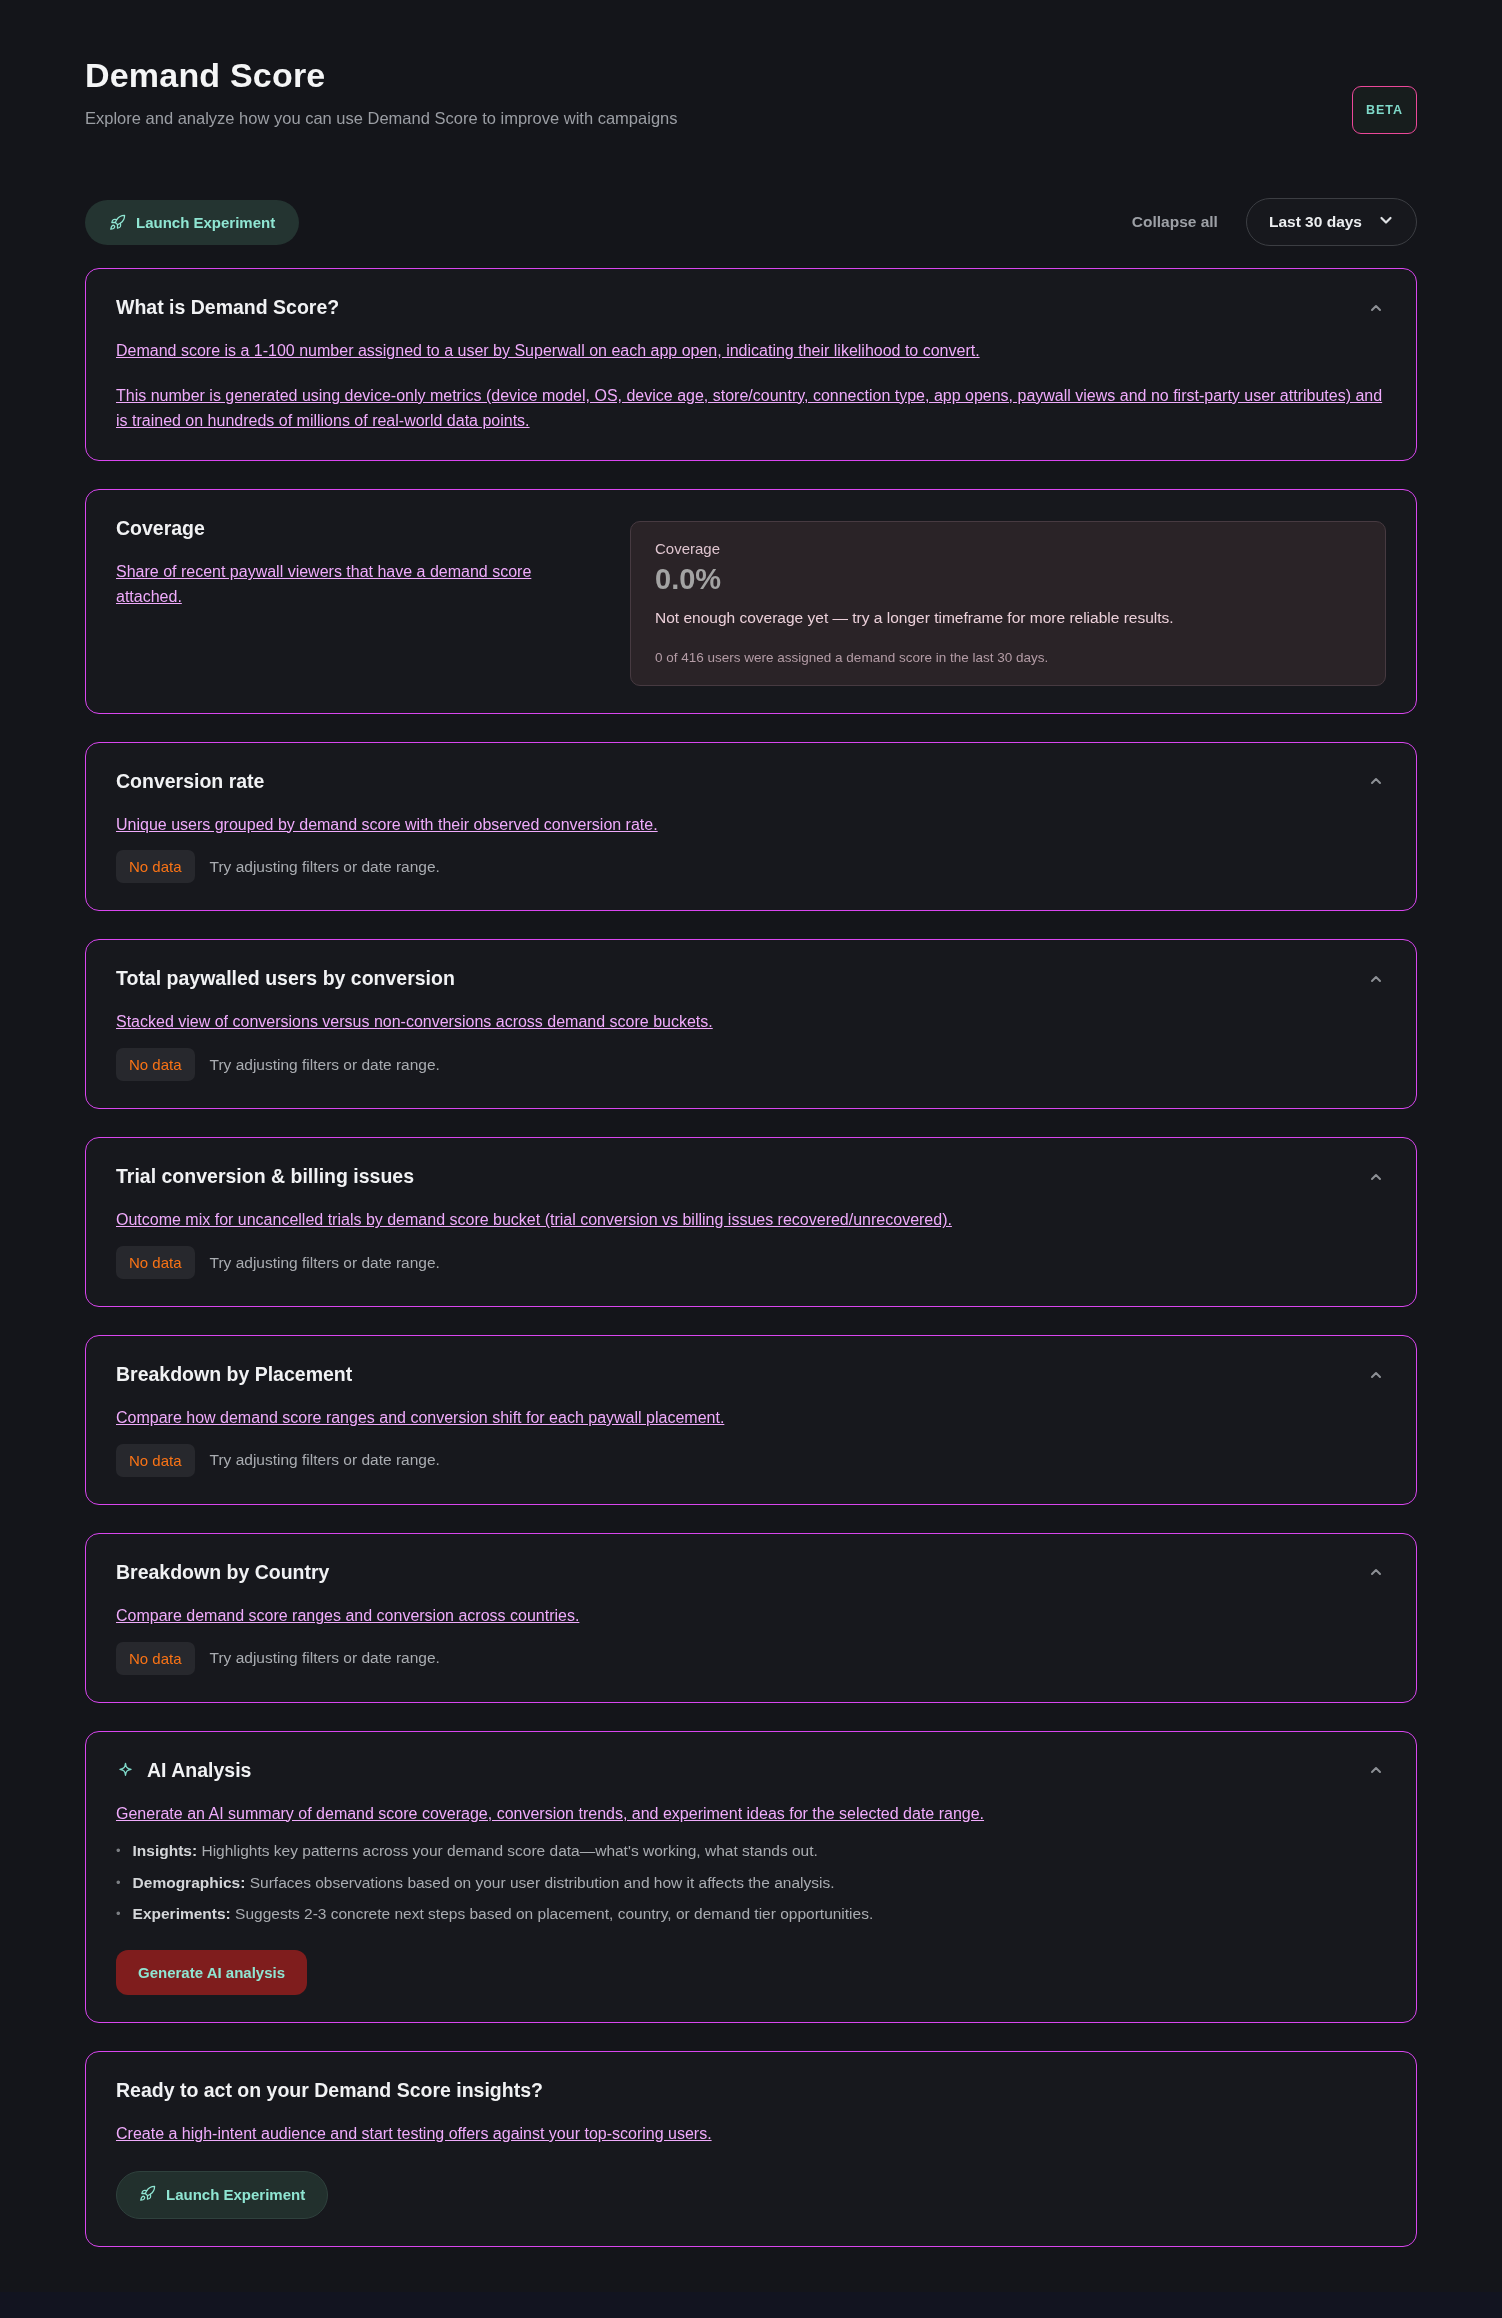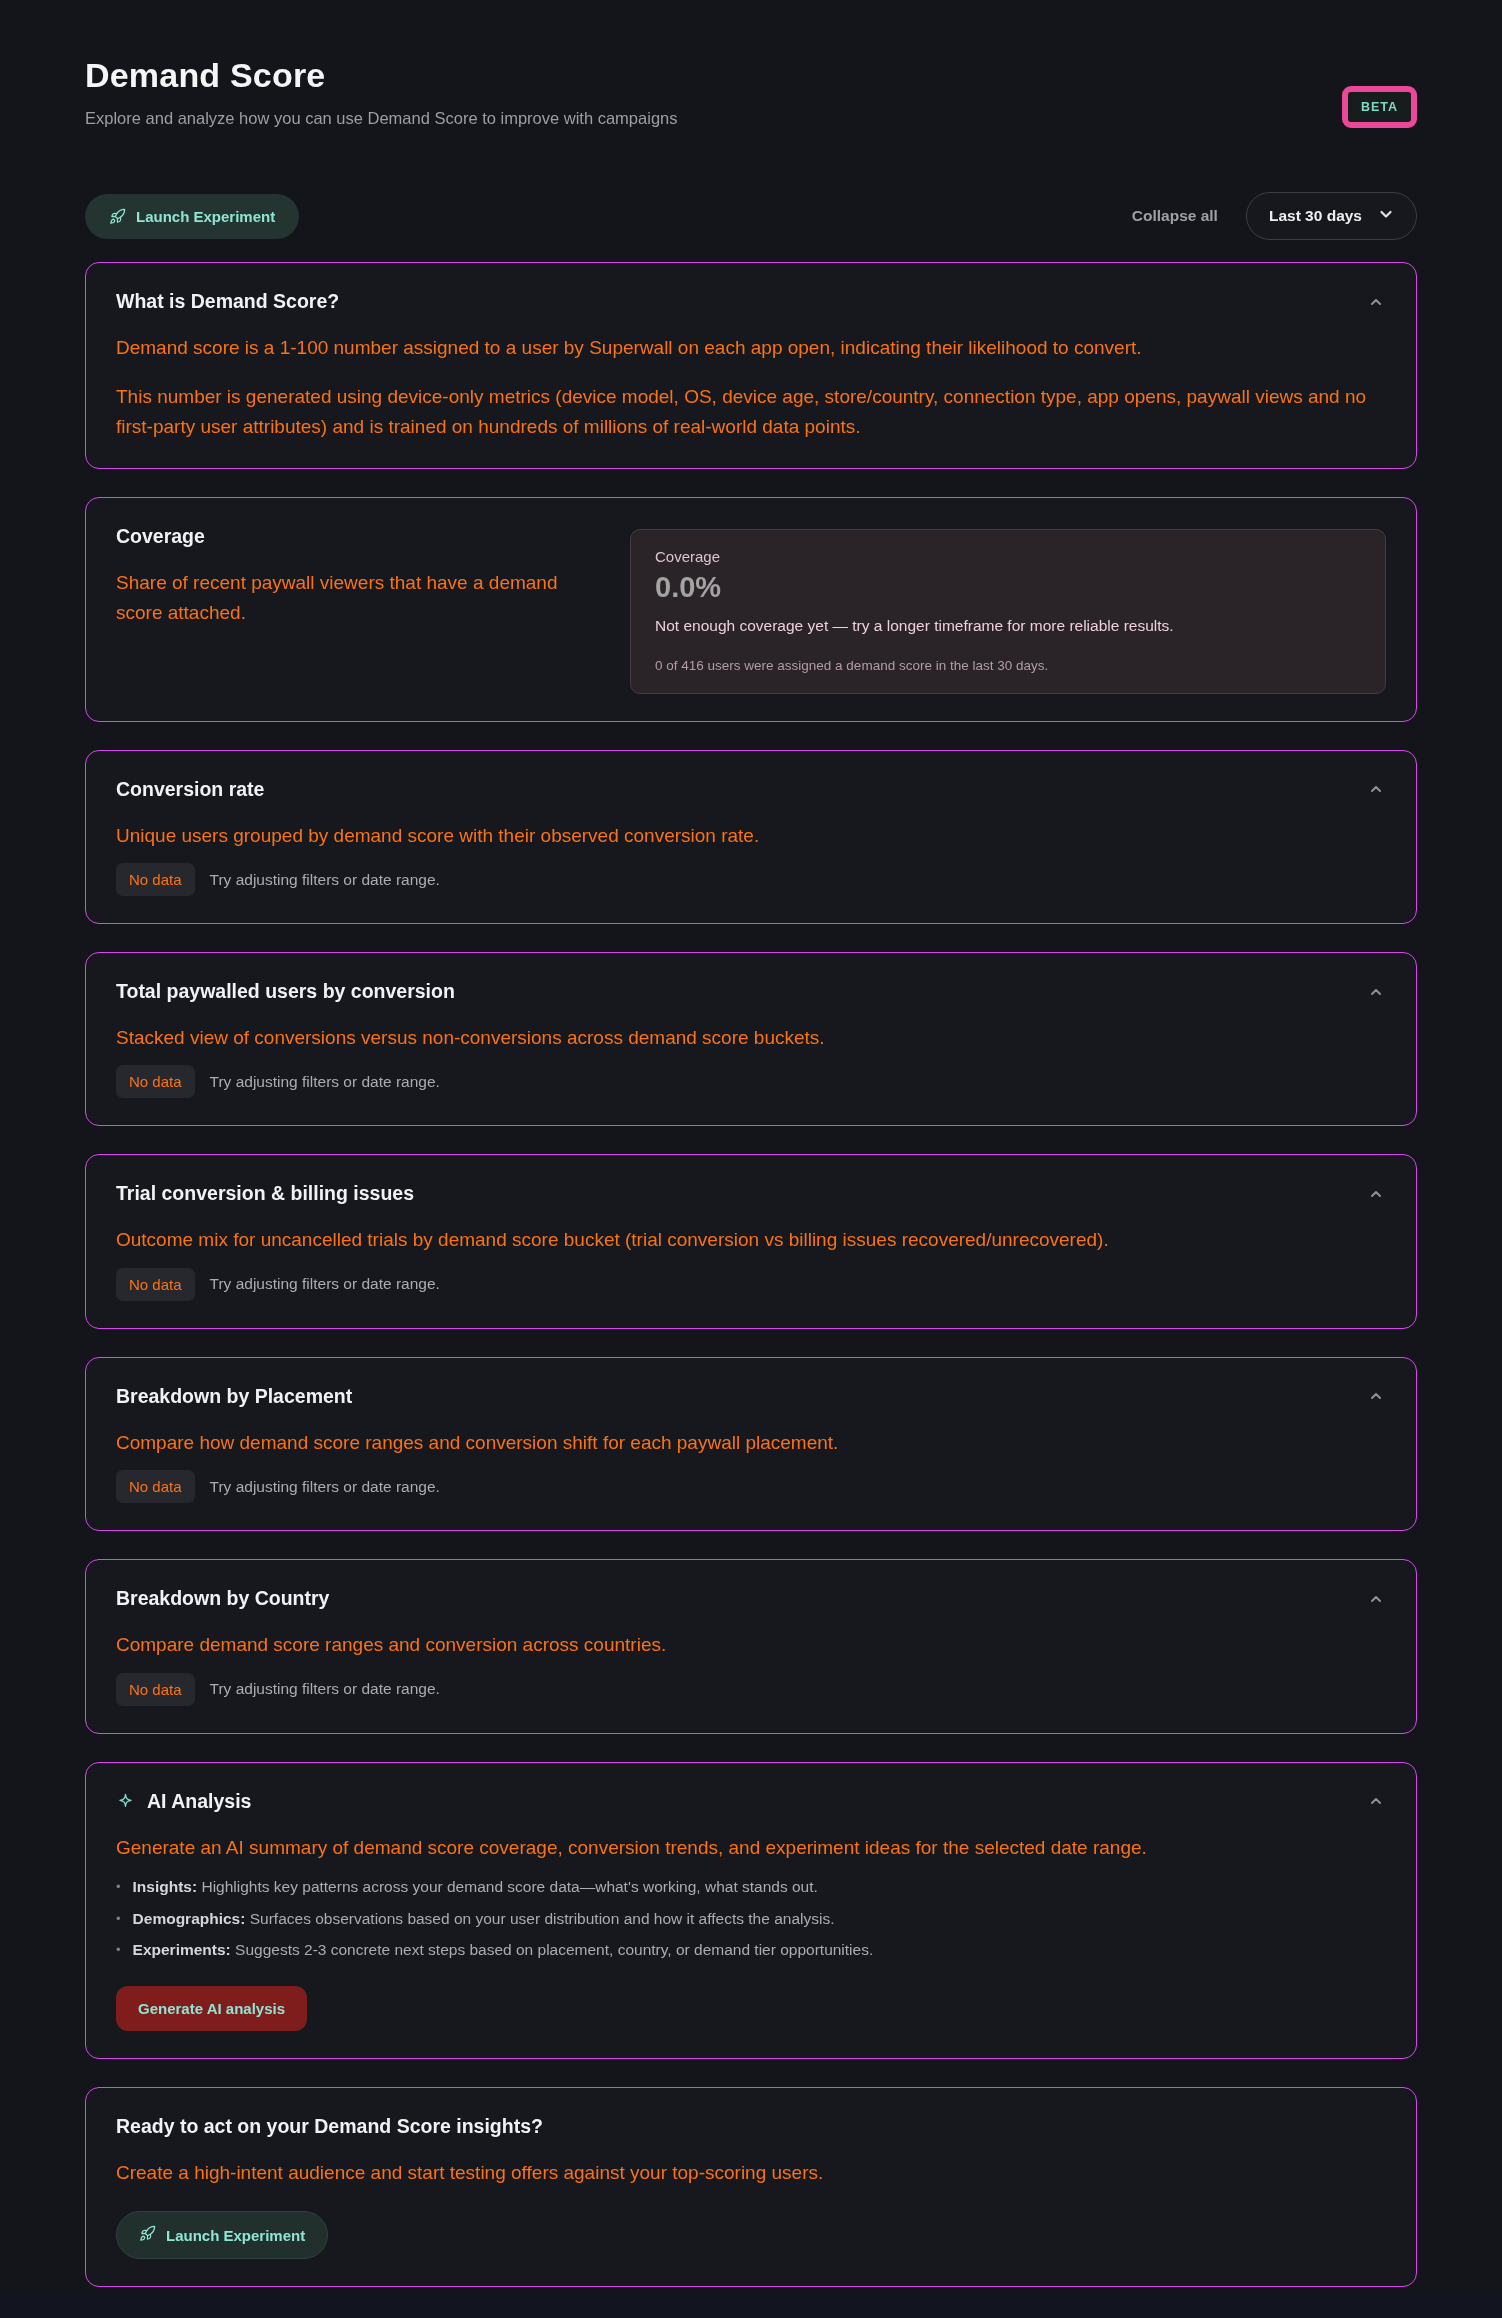--- a/index.html
+++ b/index.html
@@ -13,24 +13,24 @@
     overflow:hidden;
   }
   .container { padding:56px 85px 0; }
 
   
   .header-row { display:flex; justify-content:space-between; align-items:flex-start; }
   .page-title { font-size:34px; font-weight:700; color:#f4f5f6; margin:0 0 14px; letter-spacing:.2px; }
   .subtitle { font-size:16.5px; color:#9b9ea4; margin:0; }
   .beta-badge {
     margin-top:30px;
-    border:6px solid #ec4899; border-radius:9px;
+    border:1px solid #ec4899; border-radius:9px;
     color:#7fd9c9; background:#171d1d;
     font-size:12.5px; font-weight:700; letter-spacing:1px;
-    padding:8px 13px;
+    padding:16px 13px;
   }
 
   
   .toolbar { margin-top:64px; display:flex; justify-content:space-between; align-items:center; }
   .btn-teal {
     display:inline-flex; align-items:center; gap:10px;
     background:#243431; color:#8fe5d2;
     border:none; border-radius:999px;
     padding:14px 24px; font-size:15px; font-weight:700;
     font-family:inherit; cursor:pointer;
@@ -49,21 +49,21 @@
   .cards { margin-top:22px; display:flex; flex-direction:column; gap:28px; padding-bottom:40px; }
   .card {
     background:#17181d;
     border:1px solid #d946ef;
     border-radius:14px;
     padding:27px 30px;
   }
   .card-header { display:flex; justify-content:space-between; align-items:center; }
   .card-title { font-size:19.5px; font-weight:700; color:#f1f2f4; }
   .chev { color:#8d9095; display:flex; align-items:center; cursor:pointer; padding:2px; }
-  .body-text { color:#f97316; font-size:19px; line-height:1.55; margin:20px 0 0; max-width:1280px; }
+  .body-text { color:#f0abfc; font-size:16px; line-height:1.55; margin:20px 0 0; max-width:1280px;text-decoration:underline; }
 
   .no-data-row { display:flex; align-items:center; gap:15px; margin-top:13px; }
   .chip {
     background:#27282d; color:#f97316;
     border-radius:7px; padding:8px 13px; font-size:15px;
   }
   .hint { color:#a9acb1; font-size:15.5px; }
 
   
   .coverage-flex { display:flex; gap:44px; align-items:flex-start; }

